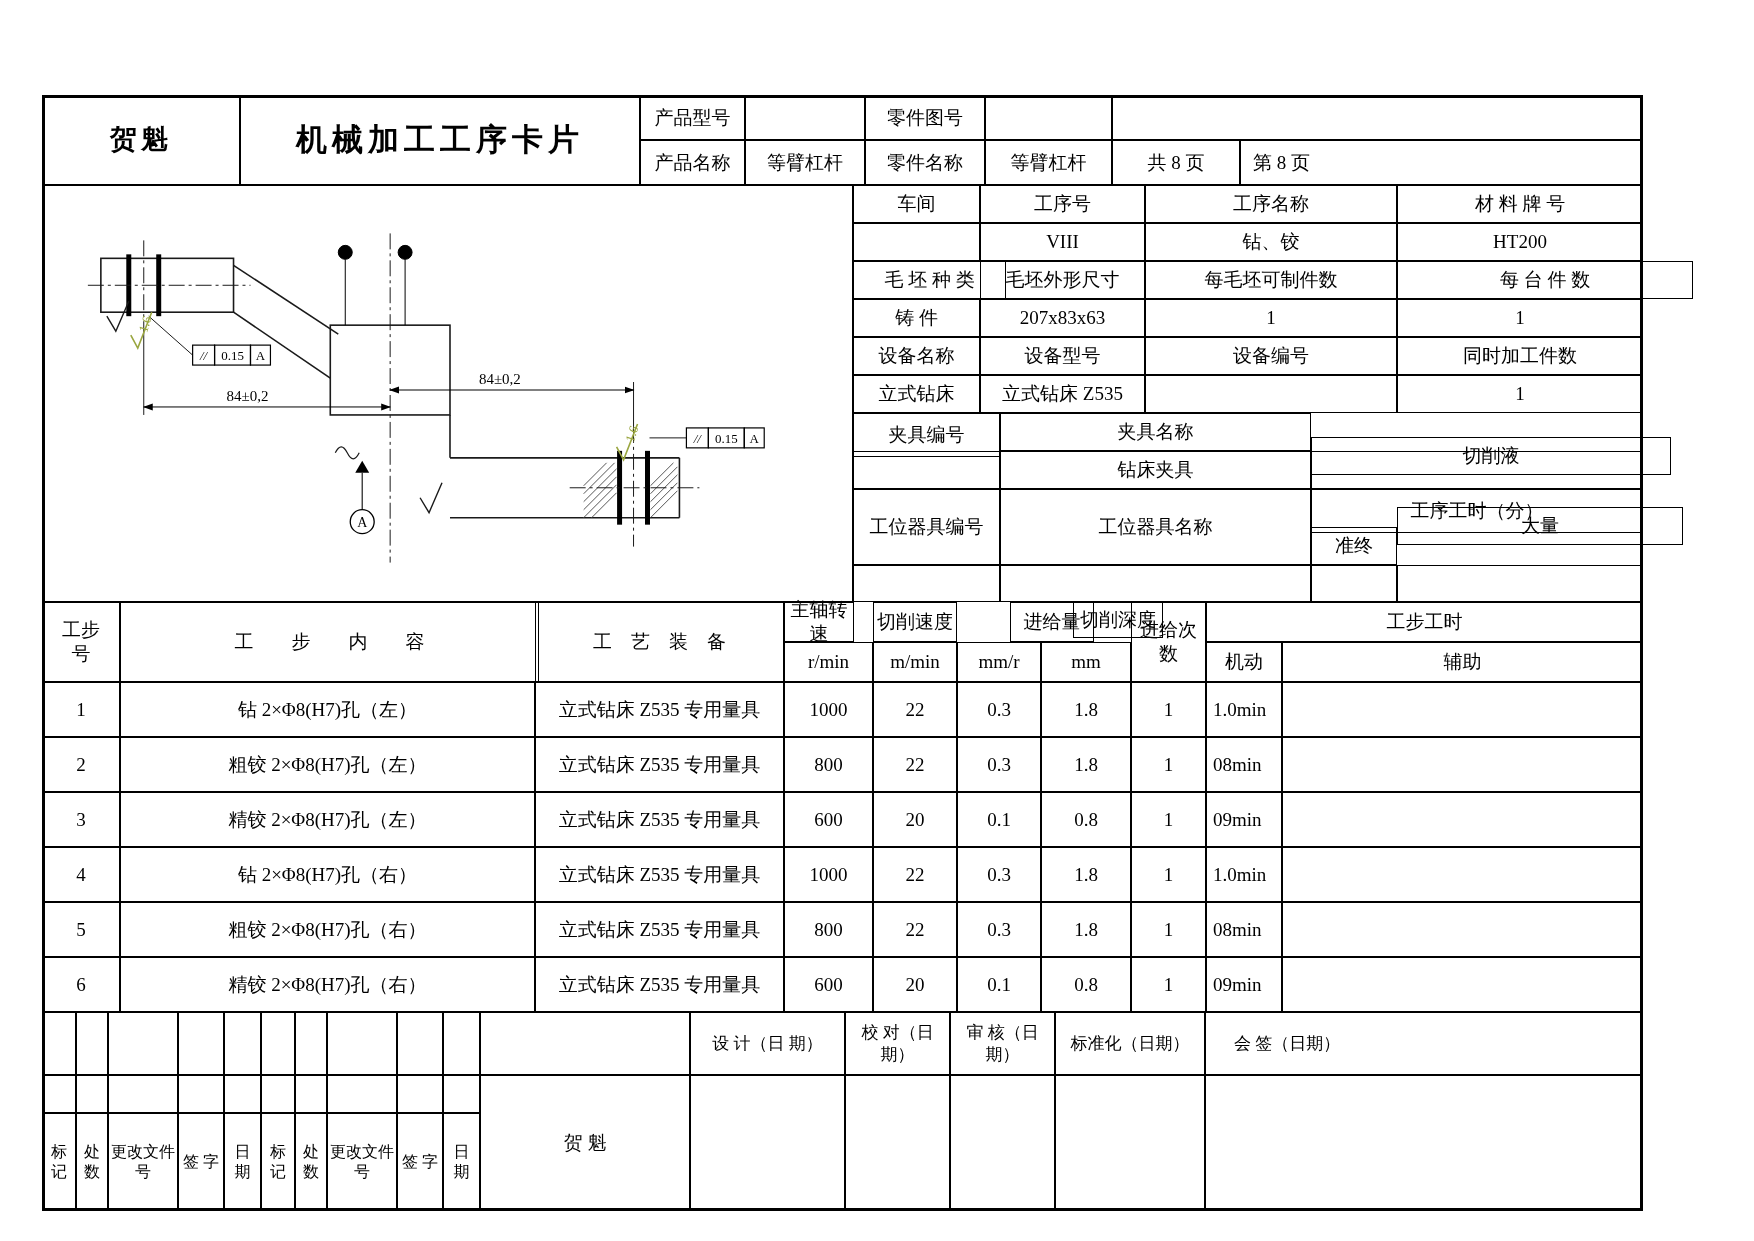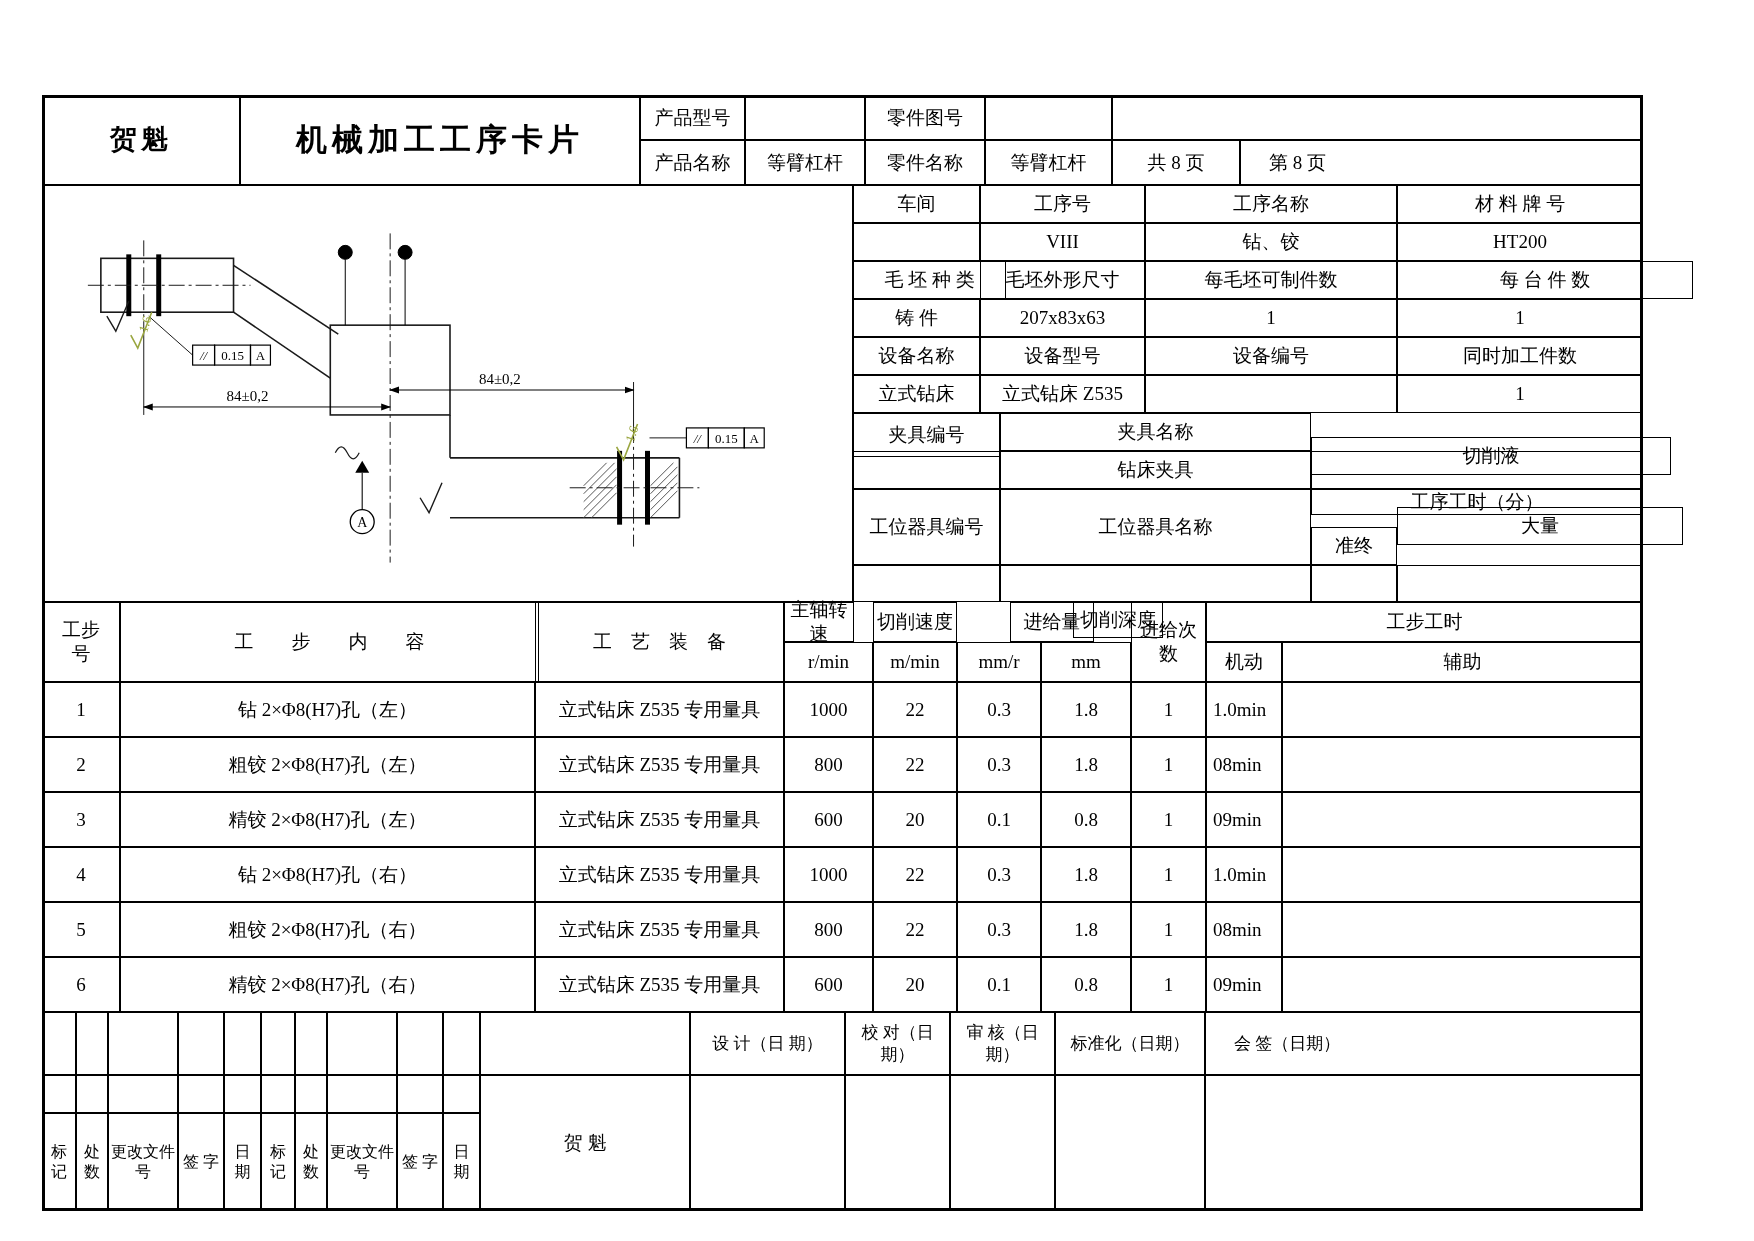--- a/index.html
+++ b/index.html
@@ -32,21 +32,21 @@
 <div class="c" style="left:745px;top:95px;width:120px;height:45px"></div>
 <div class="c" style="left:865px;top:95px;width:120px;height:45px">零件图号</div>
 <div class="c" style="left:985px;top:95px;width:127px;height:45px"></div>
 <div class="c" style="left:1112px;top:95px;width:531px;height:45px"></div>
 
 <div class="c" style="left:640px;top:140px;width:105px;height:45px">产品名称</div>
 <div class="c" style="left:745px;top:140px;width:120px;height:45px">等臂杠杆</div>
 <div class="c" style="left:865px;top:140px;width:120px;height:45px">零件名称</div>
 <div class="c" style="left:985px;top:140px;width:127px;height:45px">等臂杠杆</div>
 <div class="c" style="left:1112px;top:140px;width:128px;height:45px">共  8  页</div>
-<div class="c left" style="left:1240px;top:140px;width:403px;height:45px;padding-left:28px">第  8  页</div>
+<div class="c left" style="left:1240px;top:140px;width:403px;height:45px;padding-left:12px">第  8  页</div>
 
 <div class="c" style="left:42px;top:185px;width:811px;height:417px;padding:0">
 <svg width="811" height="417" viewBox="0 0 811 417">
   <defs>
     <marker id="arr" viewBox="0 0 10 10" refX="9" refY="5" markerWidth="10" markerHeight="10" orient="auto-start-reverse">
       <path d="M0,1.5 L10,5 L0,8.5 z" fill="#000"></path>
     </marker>
   </defs>
 
   <g stroke="#1a1a1a" fill="none" stroke-width="1.6">
@@ -190,21 +190,21 @@
 <div class="c" style="left:853px;top:413px;width:147px;height:44px">夹具编号</div>
 <div class="c" style="left:1000px;top:413px;width:311px;height:38px">夹具名称</div>
 <div class="c" style="left:1311px;top:437px;width:360px;height:38px">切削液</div>
 
 <div class="c" style="left:853px;top:451px;width:147px;height:38px"></div>
 <div class="c" style="left:1000px;top:451px;width:311px;height:38px">钻床夹具</div>
 <div class="c" style="left:1311px;top:451px;width:332px;height:38px"></div>
 
 <div class="c" style="left:853px;top:489px;width:147px;height:76px">工位器具编号</div>
 <div class="c" style="left:1000px;top:489px;width:311px;height:76px">工位器具名称</div>
-<div class="c" style="left:1311px;top:489px;width:332px;height:26px">工序工时（分）</div>
+<div class="c" style="left:1311px;top:489px;width:332px;height:44px">工序工时（分）</div>
 <div class="c" style="left:1311px;top:527px;width:86px;height:38px">准终</div>
 <div class="c" style="left:1397px;top:507px;width:286px;height:38px">大量</div>
 
 <div class="c" style="left:853px;top:565px;width:147px;height:37px"></div>
 <div class="c" style="left:1000px;top:565px;width:311px;height:37px"></div>
 <div class="c" style="left:1311px;top:565px;width:86px;height:37px"></div>
 <div class="c" style="left:1397px;top:565px;width:246px;height:37px"></div>
 
 <div class="c w" style="left:42px;top:602px;width:78px;height:80px">
     <span style="width:44px">工步号</span>

